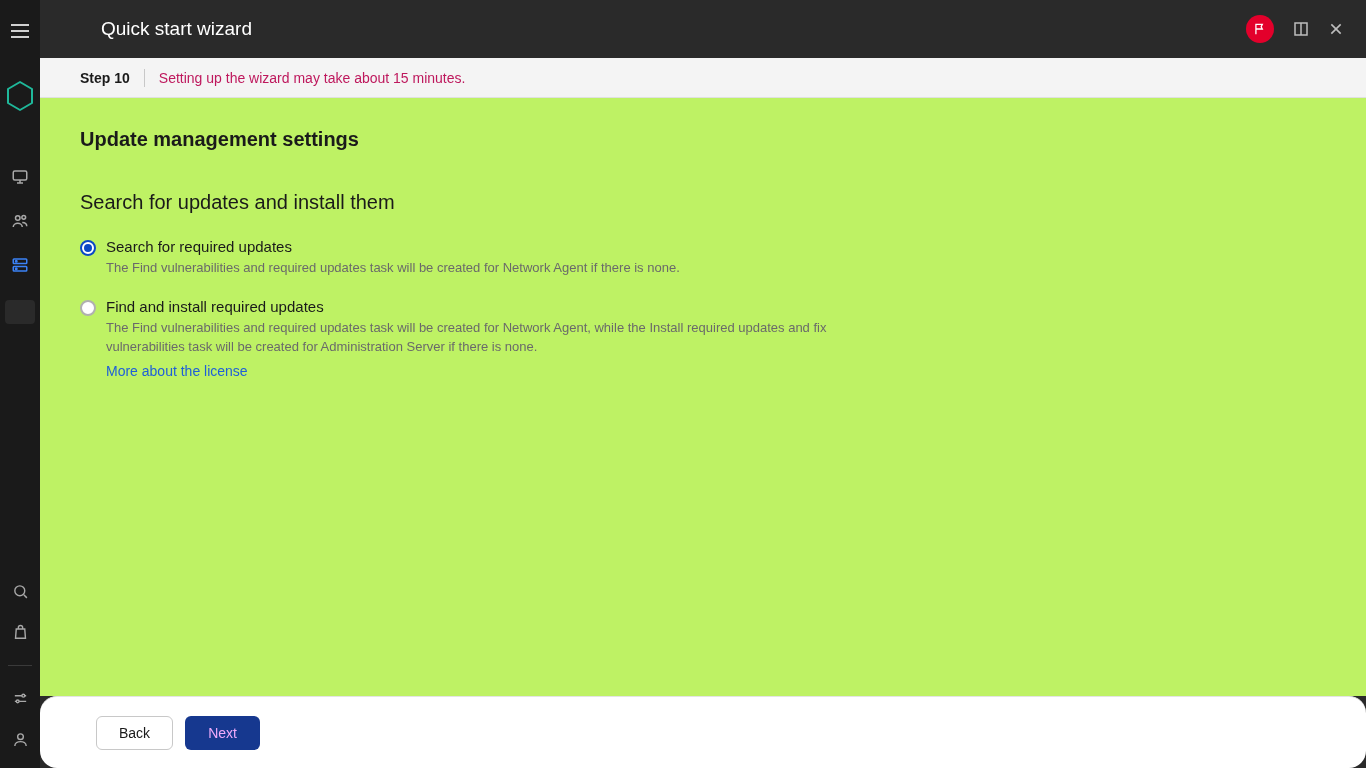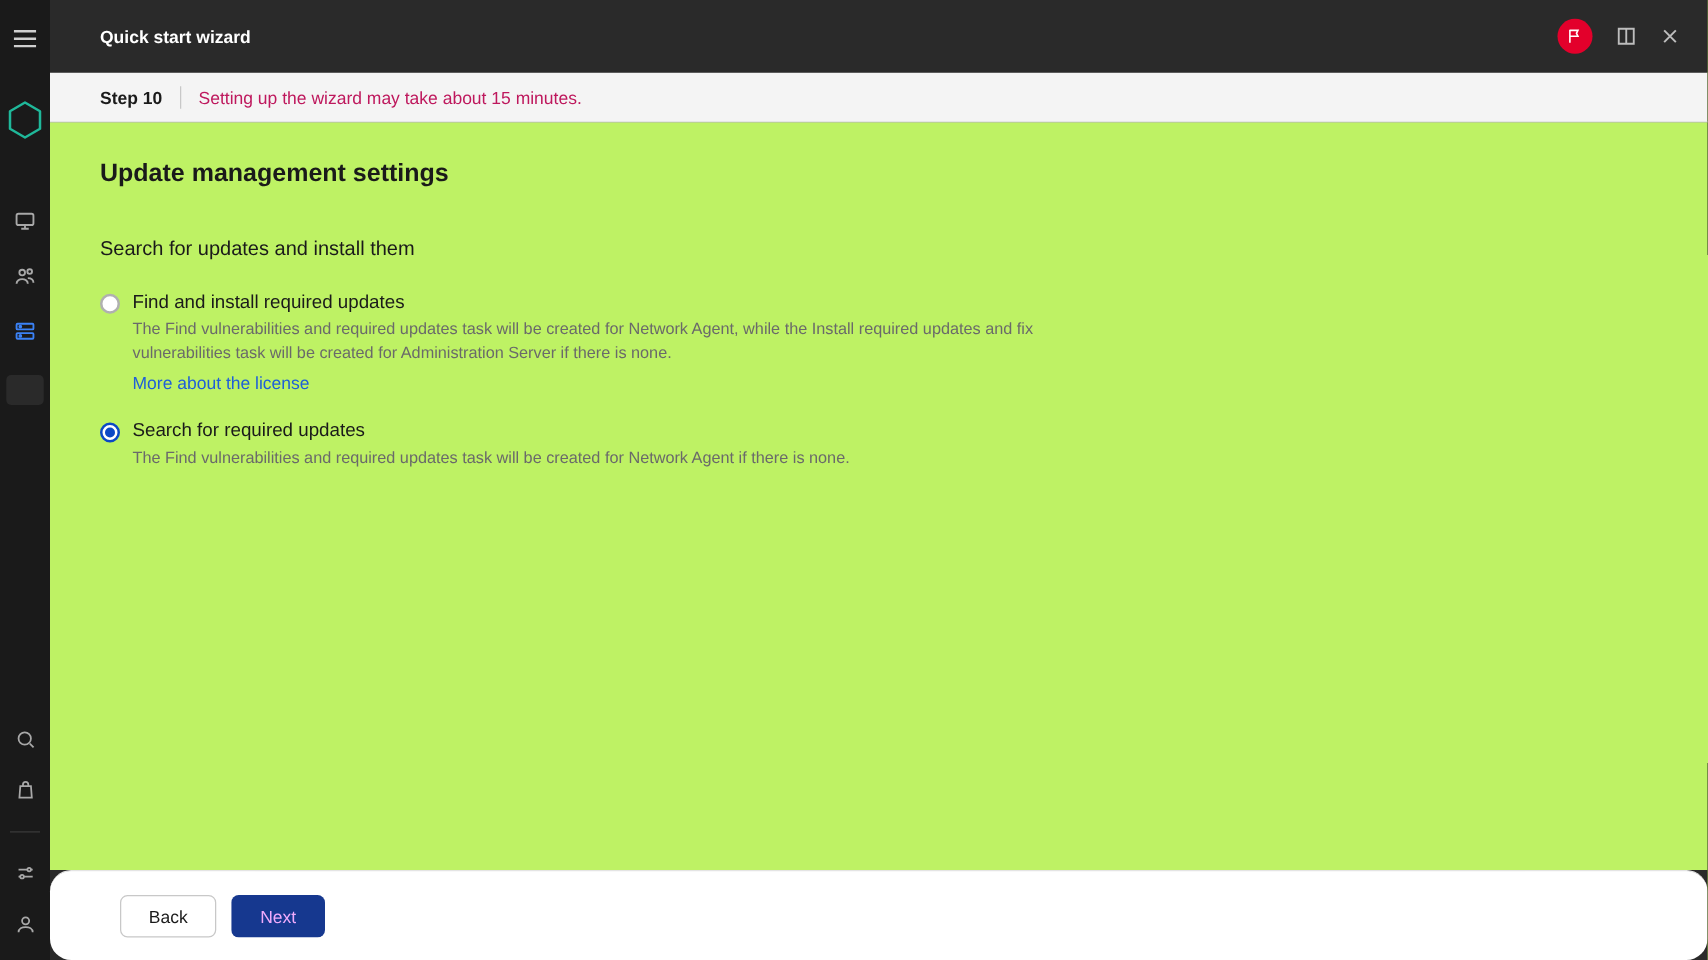--- a/index.html
+++ b/index.html
@@ -38,21 +38,21 @@
   }
   .modal-header {
     height: 58px;
     background: #2a2a2a;
     color: #fff;
     display: flex;
     align-items: center;
     padding: 0 40px 0 40px;
     position: relative;
   }
-  .modal-title { font-size: 14px; font-weight: 700; }
+  .modal-title { font-size: 19px; font-weight: 400; margin-left: 21px; }
   .header-actions { position: absolute; right: 22px; display: flex; align-items: center; gap: 18px; }
   .flag-btn {
     width: 28px; height: 28px; border-radius: 50%; background: #e3002b;
     display: flex; align-items: center; justify-content: center; color: #fff; cursor: pointer;
   }
   .header-ico { color: #bdbdbd; cursor: pointer; }
 
   
   .step-bar {
     height: 40px;
@@ -70,21 +70,21 @@
 
   
   .body {
     flex: 1;
     background: #bef264;
     padding: 30px 40px;
     overflow: auto;
     color: #1a1a1a;
   }
   .h1 { font-size: 20px; font-weight: 600; margin-bottom: 40px; }
-  .h2 { font-size: 16px; font-weight: 500; margin-bottom: 24px; }
+  .h2 { font-size: 20px; font-weight: 500; margin-bottom: 24px; }
 
   .option { display: flex; gap: 10px; margin-bottom: 20px; max-width: 760px; }
   .radio {
     width: 16px; height: 16px; border-radius: 50%;
     border: 2px solid #0b49c5; flex-shrink: 0; margin-top: 2px;
     display: flex; align-items: center; justify-content: center; cursor: pointer;
     background: #fff;
   }
   .radio.unchecked { border-color: #b0b0b0; }
   .radio .dot { width: 8px; height: 8px; border-radius: 50%; background: #0b49c5; }
@@ -210,37 +210,37 @@
     <span class="step-label">Step 10</span>
     <span class="step-sep"></span>
     <span class="step-hint">Setting up the wizard may take about 15 minutes.</span>
   </div>
 
   <div class="body">
     <div class="h1">Update management settings</div>
     <div class="h2">Search for updates and install them</div>
 
     <div class="option">
+      <div class="radio">
+        <div class="dot"></div>
+      </div>
+      <div>
+        <div class="opt-title">Search for required updates</div>
+        <div class="opt-desc">The Find vulnerabilities and required updates task will be created for Network Agent if there is none.</div>
+      </div>
+    </div>
+
+    <div class="option">
       <div class="radio unchecked"></div>
       <div>
         <div class="opt-title">Find and install required updates</div>
         <div class="opt-desc">The Find vulnerabilities and required updates task will be created for Network Agent, while the Install required updates and fix vulnerabilities task will be created for Administration Server if there is none.</div>
         <a class="opt-link">More about the license</a>
       </div>
     </div>
-
-    <div class="option">
-      <div class="radio">
-        <div class="dot"></div>
-      </div>
-      <div>
-        <div class="opt-title">Search for required updates</div>
-        <div class="opt-desc">The Find vulnerabilities and required updates task will be created for Network Agent if there is none.</div>
-      </div>
-    </div>
   </div>
 
   <div class="footer">
     <div class="btn btn-secondary">Back</div>
     <div class="btn btn-primary">Next</div>
   </div>
 
 </div>
 
 </body></html>

